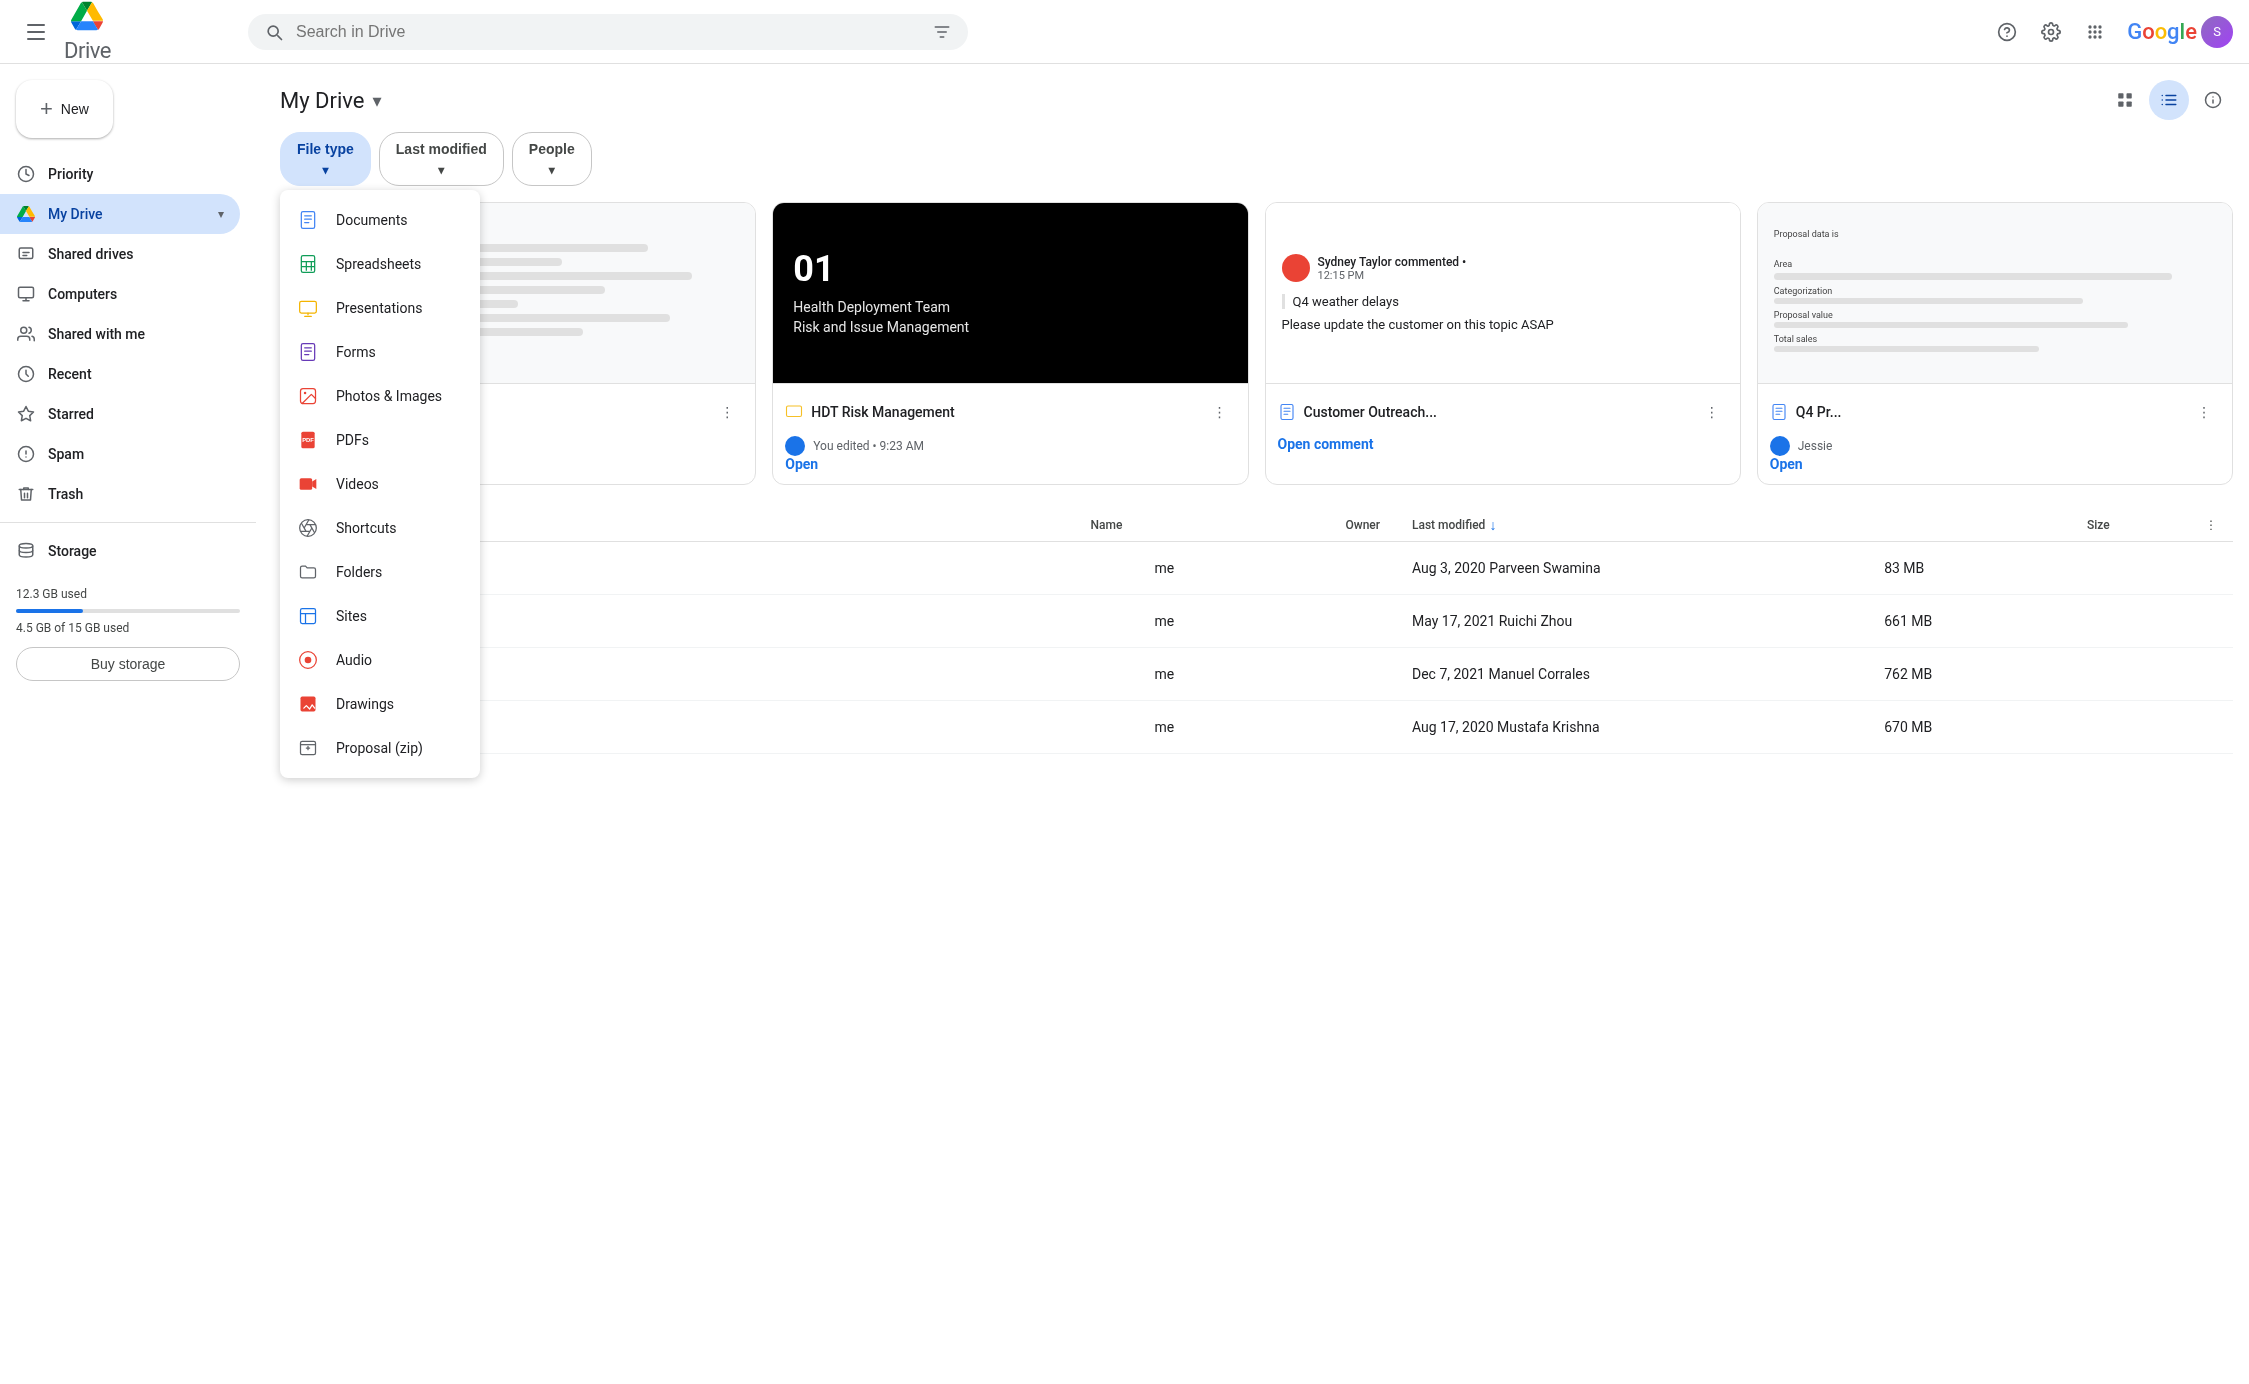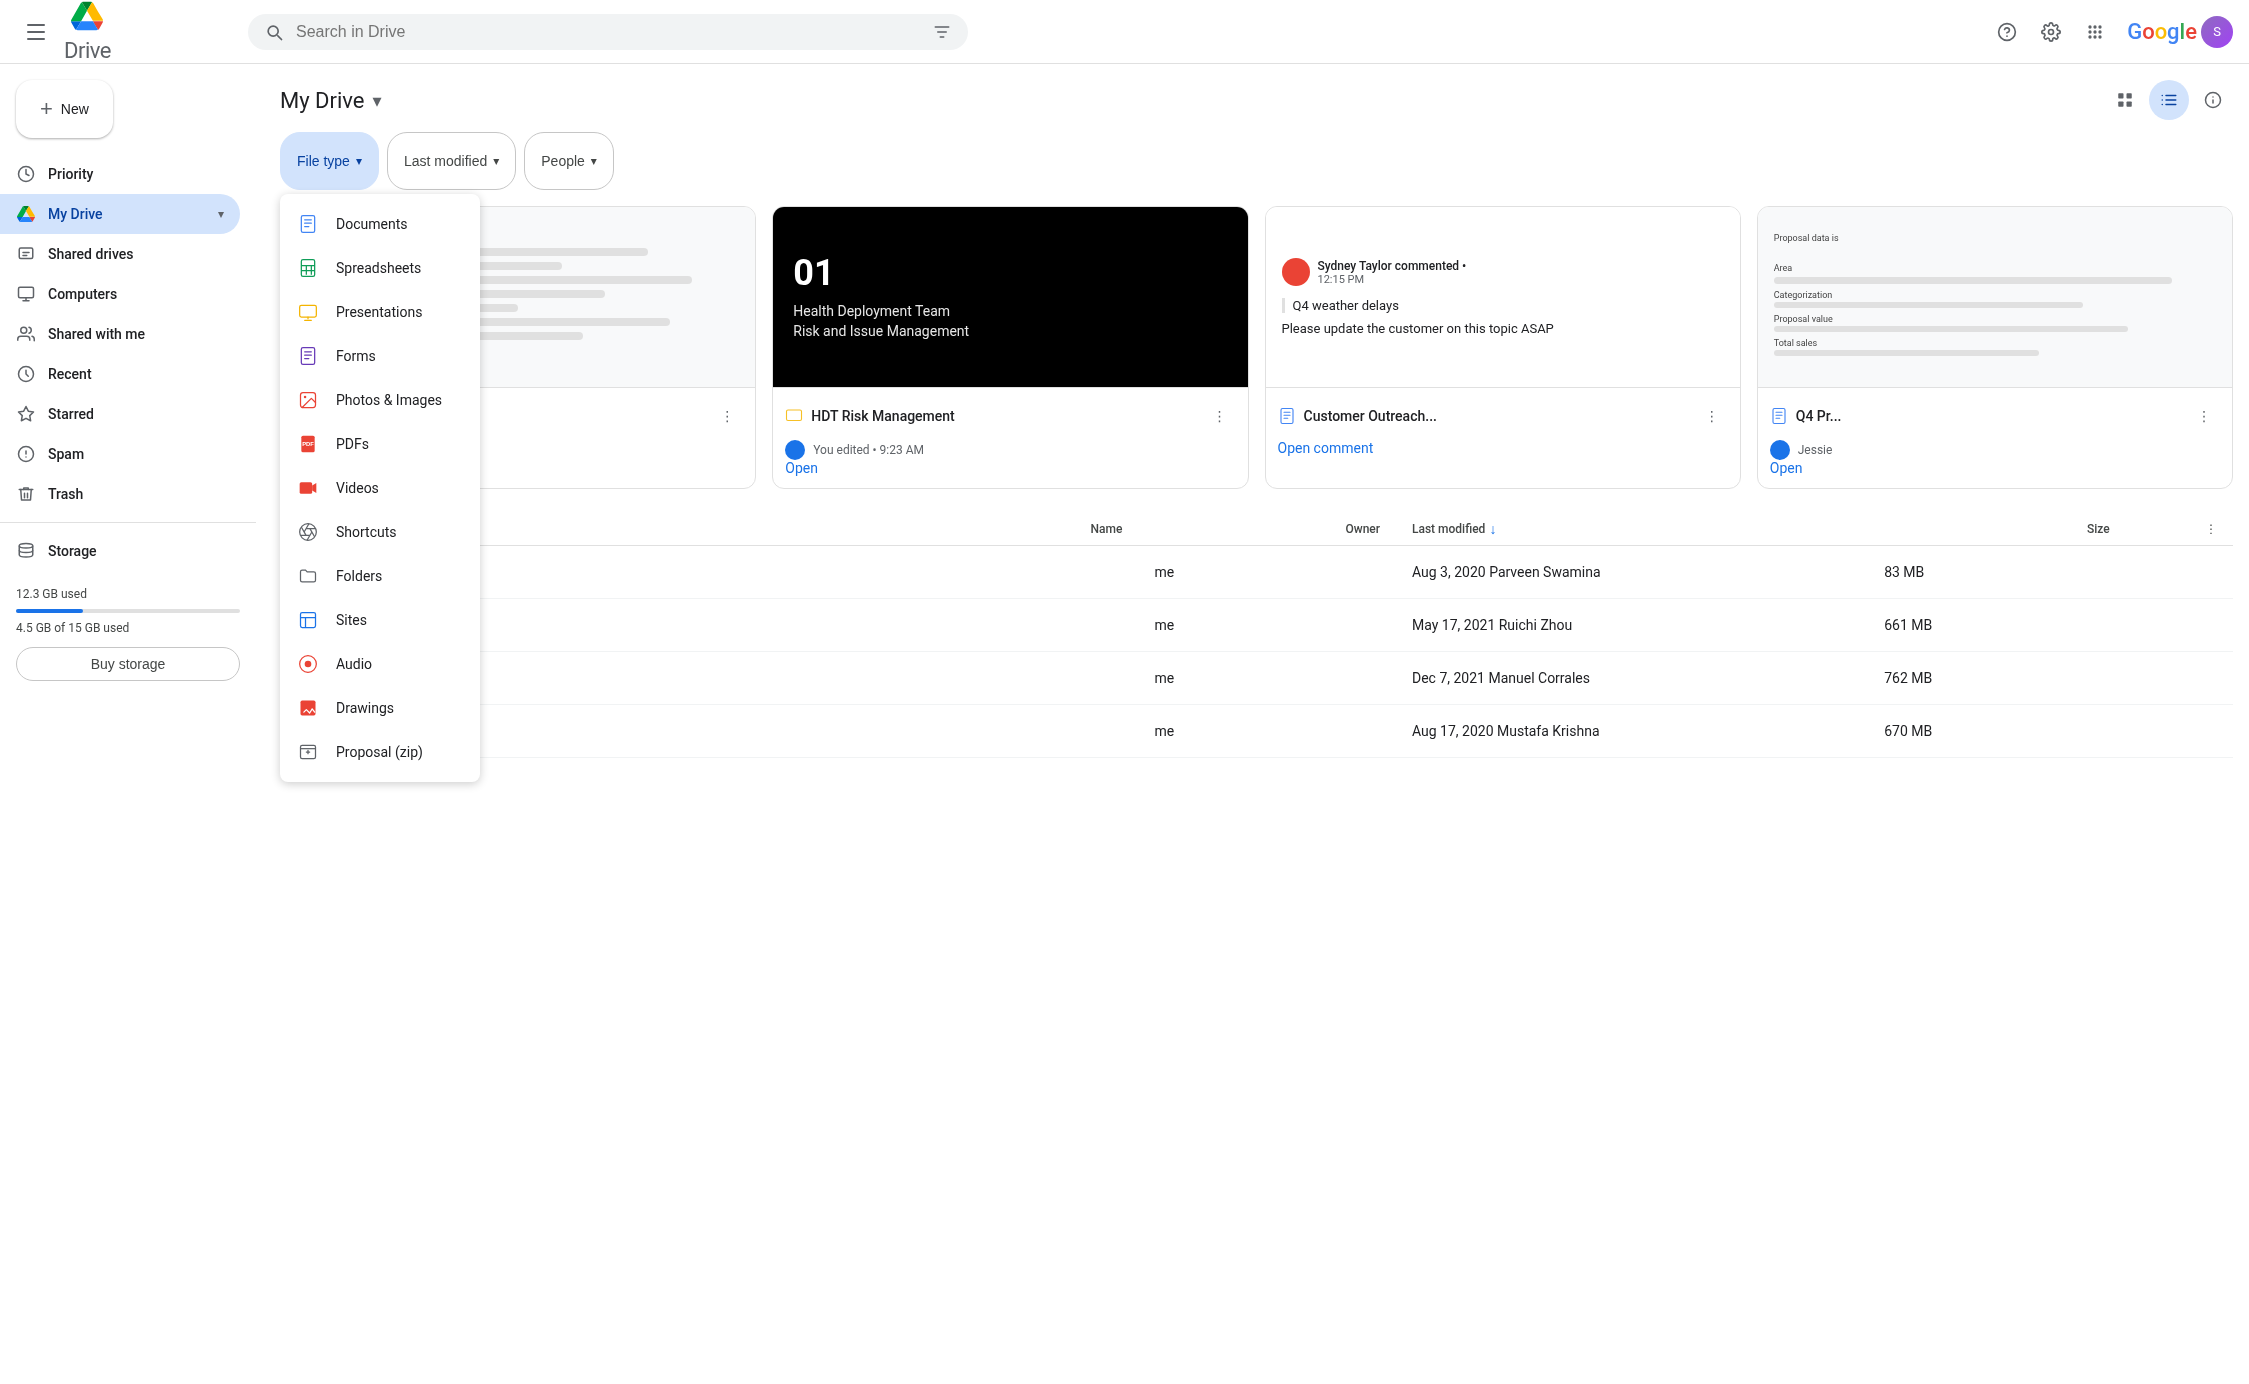--- a/index.html
+++ b/index.html
@@ -94,23 +94,23 @@
     .content-actions { display: flex; align-items: center; gap: 4px; }
     .view-btn {
       width: 40px; height: 40px; border-radius: 50%; display: flex; align-items: center; justify-content: center;
       cursor: pointer; border: none; background: transparent; color: #5f6368;
     }
     .view-btn.active { background: #d2e3fc; color: #0842a0; }
 
     
     .filter-bar { display: flex; gap: 8px; padding-bottom: 16px; position: relative; z-index: 200; }
     .filter-btn {
-      display: flex; align-items: center; gap: 6px; padding: 20px 16px;
+      display: flex; align-items: center; gap: 6px; padding: 8px 16px;
       border: 1px solid #c6c6c6; border-radius: 20px; background: #fff;
-      font-size: 14px; color: #444746; cursor: pointer; font-weight: 400;
+      font-size: 14px; color: #444746; cursor: pointer; font-weight: 700; flex-direction: column;
     }
     .filter-btn.active { background: #d2e3fc; border-color: #d2e3fc; color: #0842a0; }
     .filter-arrow { font-size: 12px; }
     .dropdown-menu {
       position: absolute; top: 100%; left: 0; z-index: 200;
       background: #fff; border-radius: 8px; box-shadow: 0 2px 10px rgba(0,0,0,0.2);
       min-width: 200px; padding: 8px 0; margin-top: 4px;
     }
     .dropdown-item {
       display: flex; align-items: center; gap: 16px; padding: 10px 16px;
@@ -133,21 +133,21 @@
     }
     .card-thumbnail.blue-bg { background: #000000; }
     .card-thumbnail.doc-preview { background: #f8f9fa; }
     .card-body { padding: 12px; border-top: 1px solid #e0e0e0; }
     .card-header-row { display: flex; align-items: center; justify-content: space-between; margin-bottom: 8px; }
     .card-icon-title { display: flex; align-items: center; gap: 8px; }
     .card-title { font-size: 14px; font-weight: 500; color: #202124; }
     .card-more-btn { width: 32px; height: 32px; border-radius: 50%; display: flex; align-items: center; justify-content: center; cursor: pointer; color: #5f6368; }
     .card-meta { display: flex; align-items: center; gap: 8px; font-size: 12px; color: #5f6368; }
     .card-avatar { width: 20px; height: 20px; border-radius: 50%; background: #a142f4; flex-shrink: 0; }
-    .card-open-link { color: #1a73e8; font-size: 14px; font-weight: 400; cursor: pointer; text-decoration: none; padding: 4px 0; }
+    .card-open-link { color: #1a73e8; font-size: 14px; font-weight: 700; cursor: pointer; text-decoration: none; padding: 4px 0; }
     .card-preview-lines { padding: 8px; }
     .preview-line { height: 8px; background: #e0e0e0; border-radius: 4px; margin-bottom: 6px; }
 
     .files-table { width: 100%; border-collapse: collapse; }
     .files-table thead tr { border-bottom: 1px solid #e0e0e0; }
     .files-table th {
       padding: 8px 16px; text-align: right; font-size: 12px; font-weight: 500;
       color: #444746; cursor: pointer; white-space: nowrap;
     }
     .col-name { width: 40%; }

